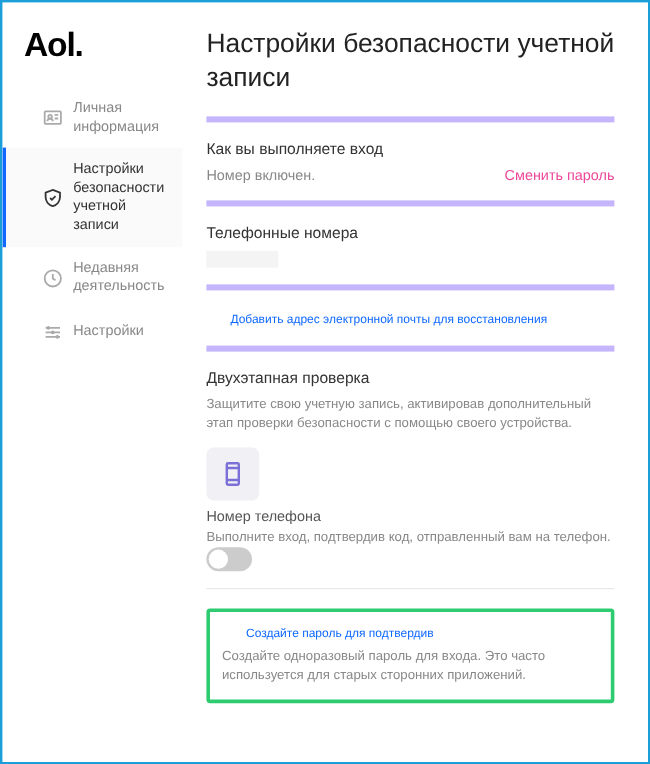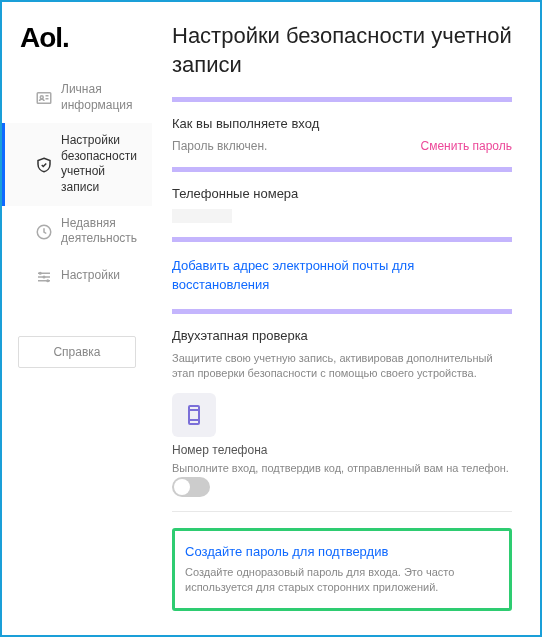--- a/index.html
+++ b/index.html
@@ -12,21 +12,21 @@
 .nav-item .icon { width: 18px; height: 18px; margin-right: 8px; flex-shrink: 0; margin-top: 1px; }
 .nav-item .label { line-height: 1.3; }
 .help-btn { margin: 40px 16px 0 16px; padding: 8px 0; text-align: center; border: 1px solid #ddd; border-radius: 2px; font-size: 12px; color: #888; cursor: pointer; }
 .main { flex: 1; padding: 20px 28px 0 20px; overflow-y: auto; }
 .page-title { font-size: 22px; font-weight: 400; color: #222; line-height: 1.3; margin-bottom: 18px; }
 .section { border-top: 5px solid #c4b5fd; padding: 14px 0; }
 .section-title { font-size: 13px; color: #333; margin-bottom: 8px; }
 .row { display: flex; justify-content: space-between; align-items: center; }
 .muted { font-size: 12px; color: #888; }
 .link { font-size: 12px; color: #ec4899; cursor: pointer; }
-.link-big { font-size: 13px; color: #0f69ff; cursor: pointer; line-height: 1.4; }
+.link-big { font-size: 10px; color: #0f69ff; cursor: pointer; line-height: 1.4; margin-left: 20px; }
 .redacted { width: 60px; height: 14px; background: #f4f4f4; margin-top: 4px; }
 .desc { font-size: 11px; color: #888; line-height: 1.4; margin-top: 4px; }
 .verify-row { display: flex; align-items: flex-start; margin-top: 12px; flex-direction: column; }
 .phone-icon-box { width: 44px; height: 44px; background: #f0f0f5; border-radius: 6px; display: flex; align-items: center; justify-content: center; margin-bottom: 6px; }
 .verify-left { flex: 1; }
 .toggle { width: 38px; height: 20px; background: #ccc; border-radius: 10px; position: relative; cursor: pointer; }
 .toggle-knob { width: 16px; height: 16px; background: #fff; border-radius: 50%; position: absolute; top: 2px; left: 2px; }
 .highlight-box { border: 3px solid #2ecc71; border-radius: 3px; padding: 12px 10px; margin-top: 6px; }
 .icon svg { width: 100%; height: 100%; }
 </style>
@@ -77,30 +77,29 @@
             <line x1="4" y1="12" x2="20" y2="12"></line>
             <line x1="4" y1="17" x2="20" y2="17"></line>
             <circle cx="7" cy="7" r="1" fill="#aaa"></circle>
             <circle cx="12" cy="12" r="1" fill="#aaa"></circle>
             <circle cx="17" cy="17" r="1" fill="#aaa"></circle>
           </svg>
       </span>
       <span class="label">Настройки</span>
     </div>
 
-    <div class="help-btn">Справка</div>
   </div>
 
   <div class="main">
     <h1 class="page-title">Настройки безопасности учетной записи</h1>
 
     <div class="section">
       <div class="section-title">Как вы выполняете вход</div>
       <div class="row">
-        <span class="muted">Пароль включен.</span>
+        <span class="muted">Номер включен.</span>
         <span class="link">Сменить пароль</span>
       </div>
     </div>
 
     <div class="section">
       <div class="section-title">Телефонные номера</div>
       <div class="redacted"></div>
     </div>
 
     <div class="section">

